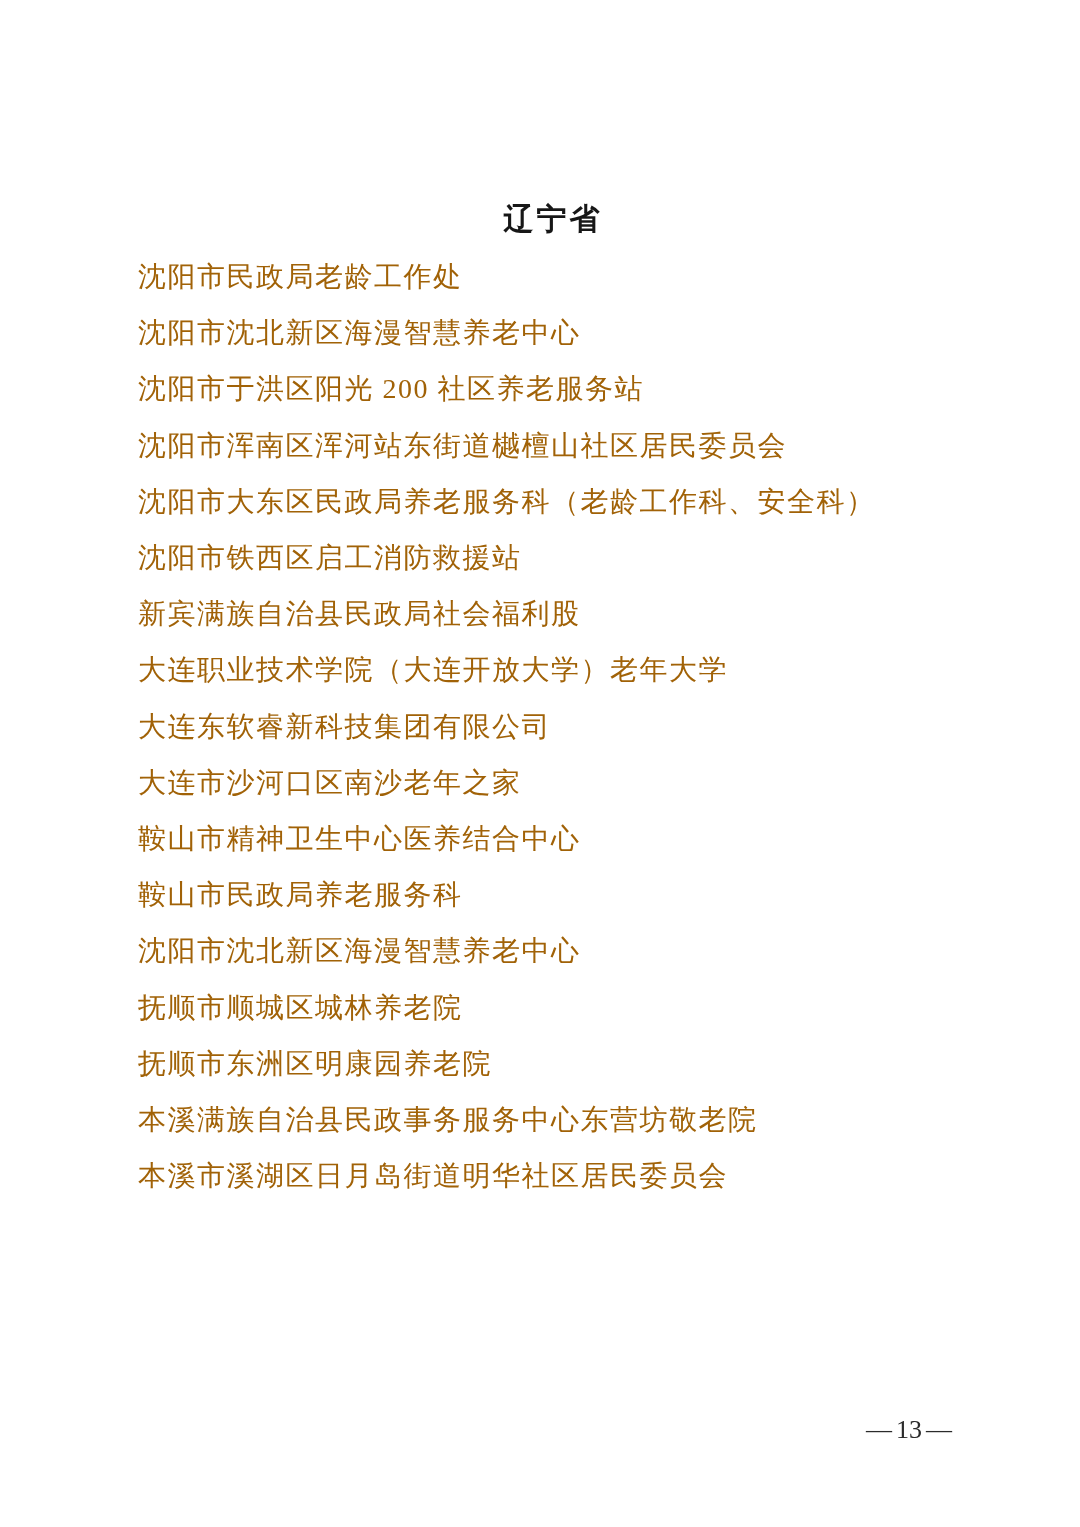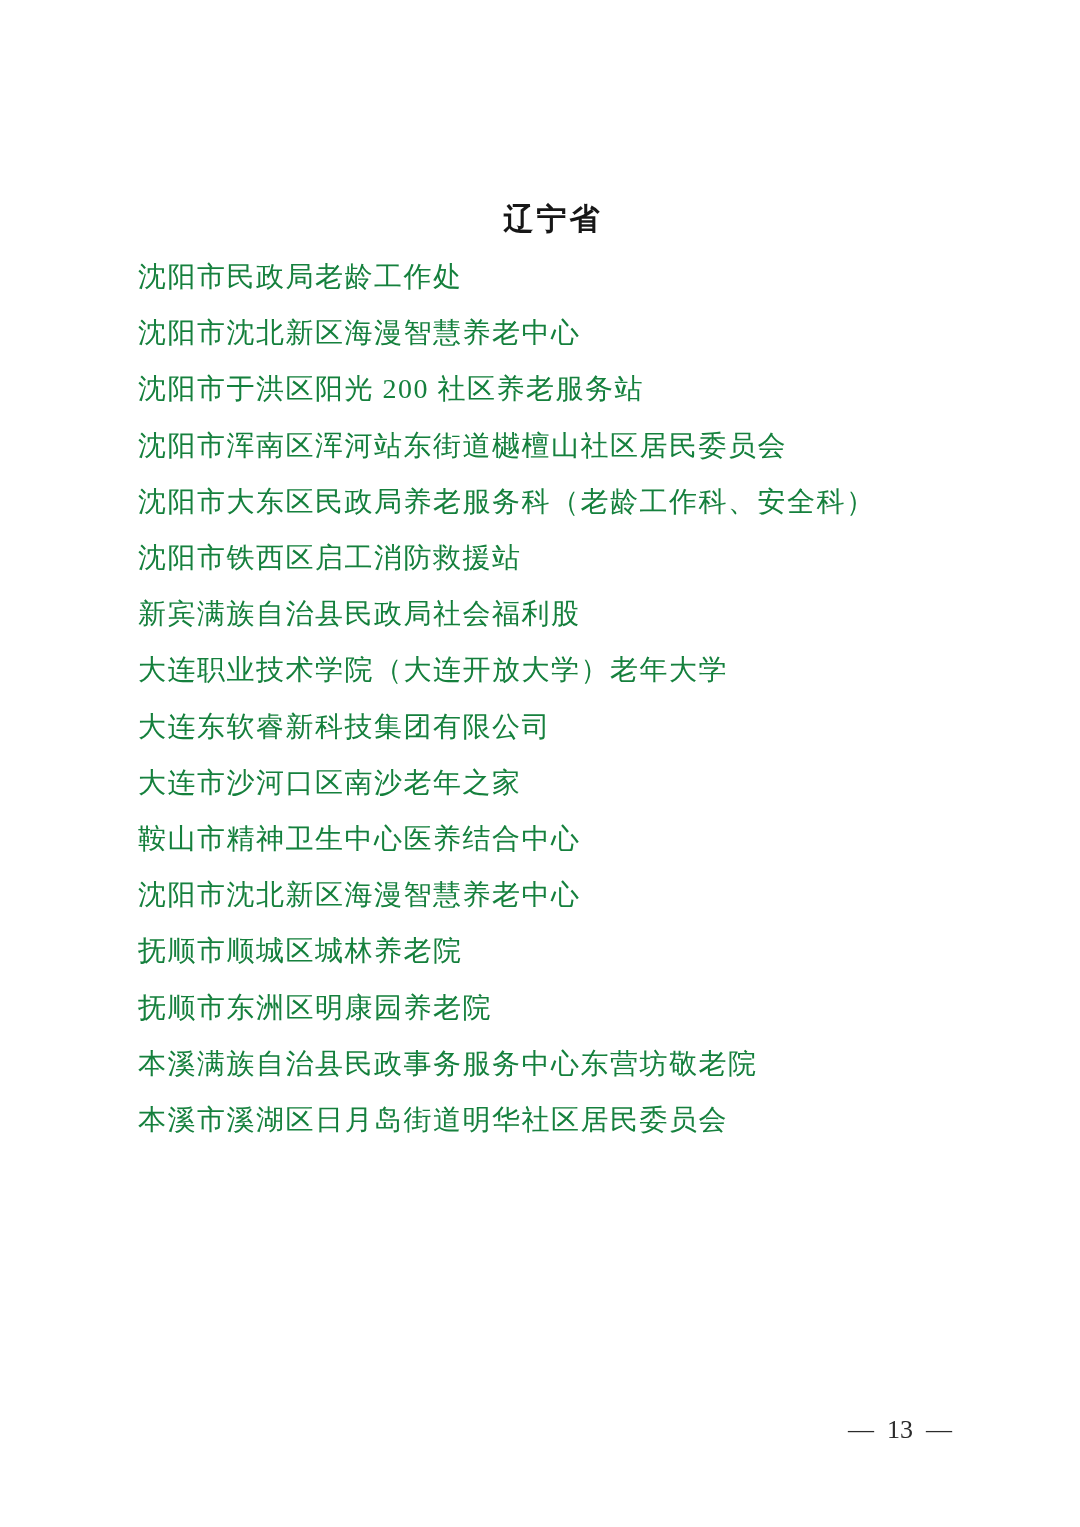--- a/index.html
+++ b/index.html
@@ -30,41 +30,41 @@
     font-size: 30px;
     line-height: 38px;
     letter-spacing: 3px;
     color: #171717;
   }
   .org-list {
     position: absolute;
     top: 249px;
     left: 138px;
     right: 100px;
-    color: #15803d;
+    color: #a16207;
   }
   .org-list p {
     margin: 0;
     font-size: 28px;
     line-height: 56.2px;
     letter-spacing: 1.5px;
     white-space: nowrap;
   }
   .page-footer {
     position: absolute;
     top: 1414px;
     right: 128px;
     font-size: 26px;
     line-height: 32px;
     color: #2b2b2b;
     white-space: nowrap;
   }
   .page-footer .num {
     display: inline-block;
-    margin: 0 13px;
+    margin: 0 4px;
     text-align: right;
   }
 </style>
 </head>
 <body>
 
 <div class="page">
 
   <div class="doc-title">辽宁省</div>
 
@@ -73,20 +73,21 @@
     <p>沈阳市沈北新区海漫智慧养老中心</p>
     <p>沈阳市于洪区阳光 200 社区养老服务站</p>
     <p>沈阳市浑南区浑河站东街道樾檀山社区居民委员会</p>
     <p>沈阳市大东区民政局养老服务科（老龄工作科、安全科）</p>
     <p>沈阳市铁西区启工消防救援站</p>
     <p>新宾满族自治县民政局社会福利股</p>
     <p>大连职业技术学院（大连开放大学）老年大学</p>
     <p>大连东软睿新科技集团有限公司</p>
     <p>大连市沙河口区南沙老年之家</p>
     <p>鞍山市精神卫生中心医养结合中心</p>
+    <p>鞍山市民政局养老服务科</p>
     <p>沈阳市沈北新区海漫智慧养老中心</p>
     <p>抚顺市顺城区城林养老院</p>
     <p>抚顺市东洲区明康园养老院</p>
     <p>本溪满族自治县民政事务服务中心东营坊敬老院</p>
     <p>本溪市溪湖区日月岛街道明华社区居民委员会</p>
   </div>
 
   <div class="page-footer">
     <span>—</span><span class="num">13</span><span>—</span>
   </div>

